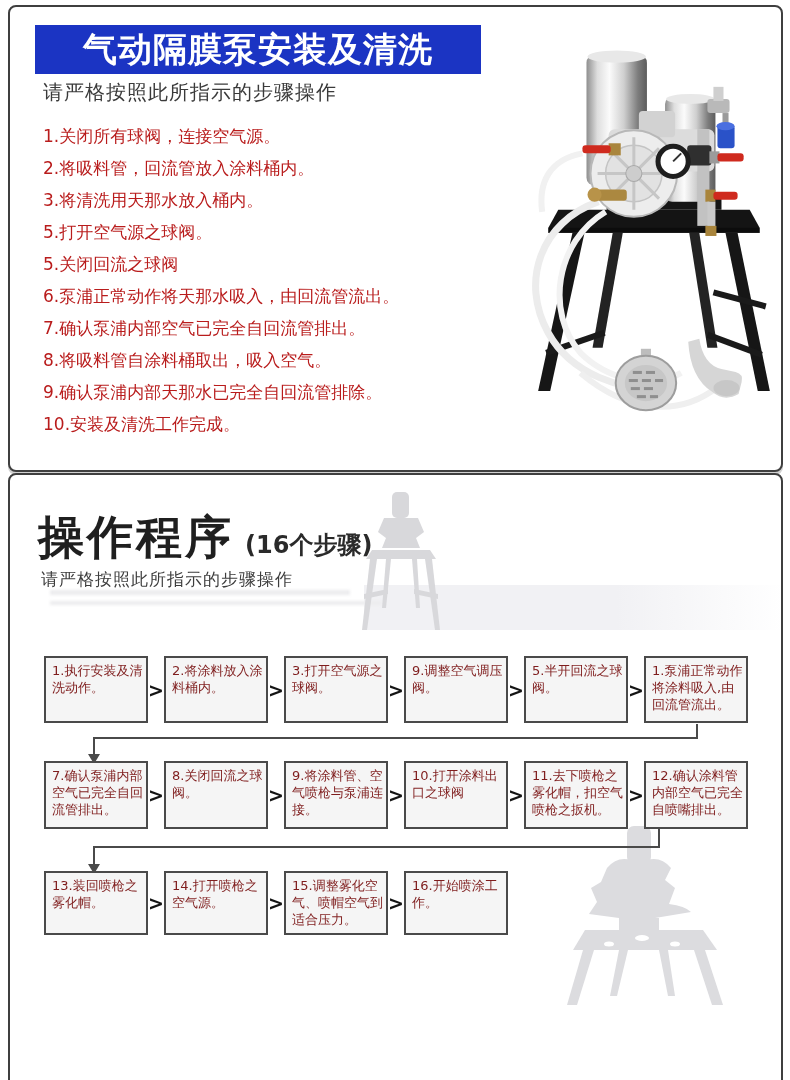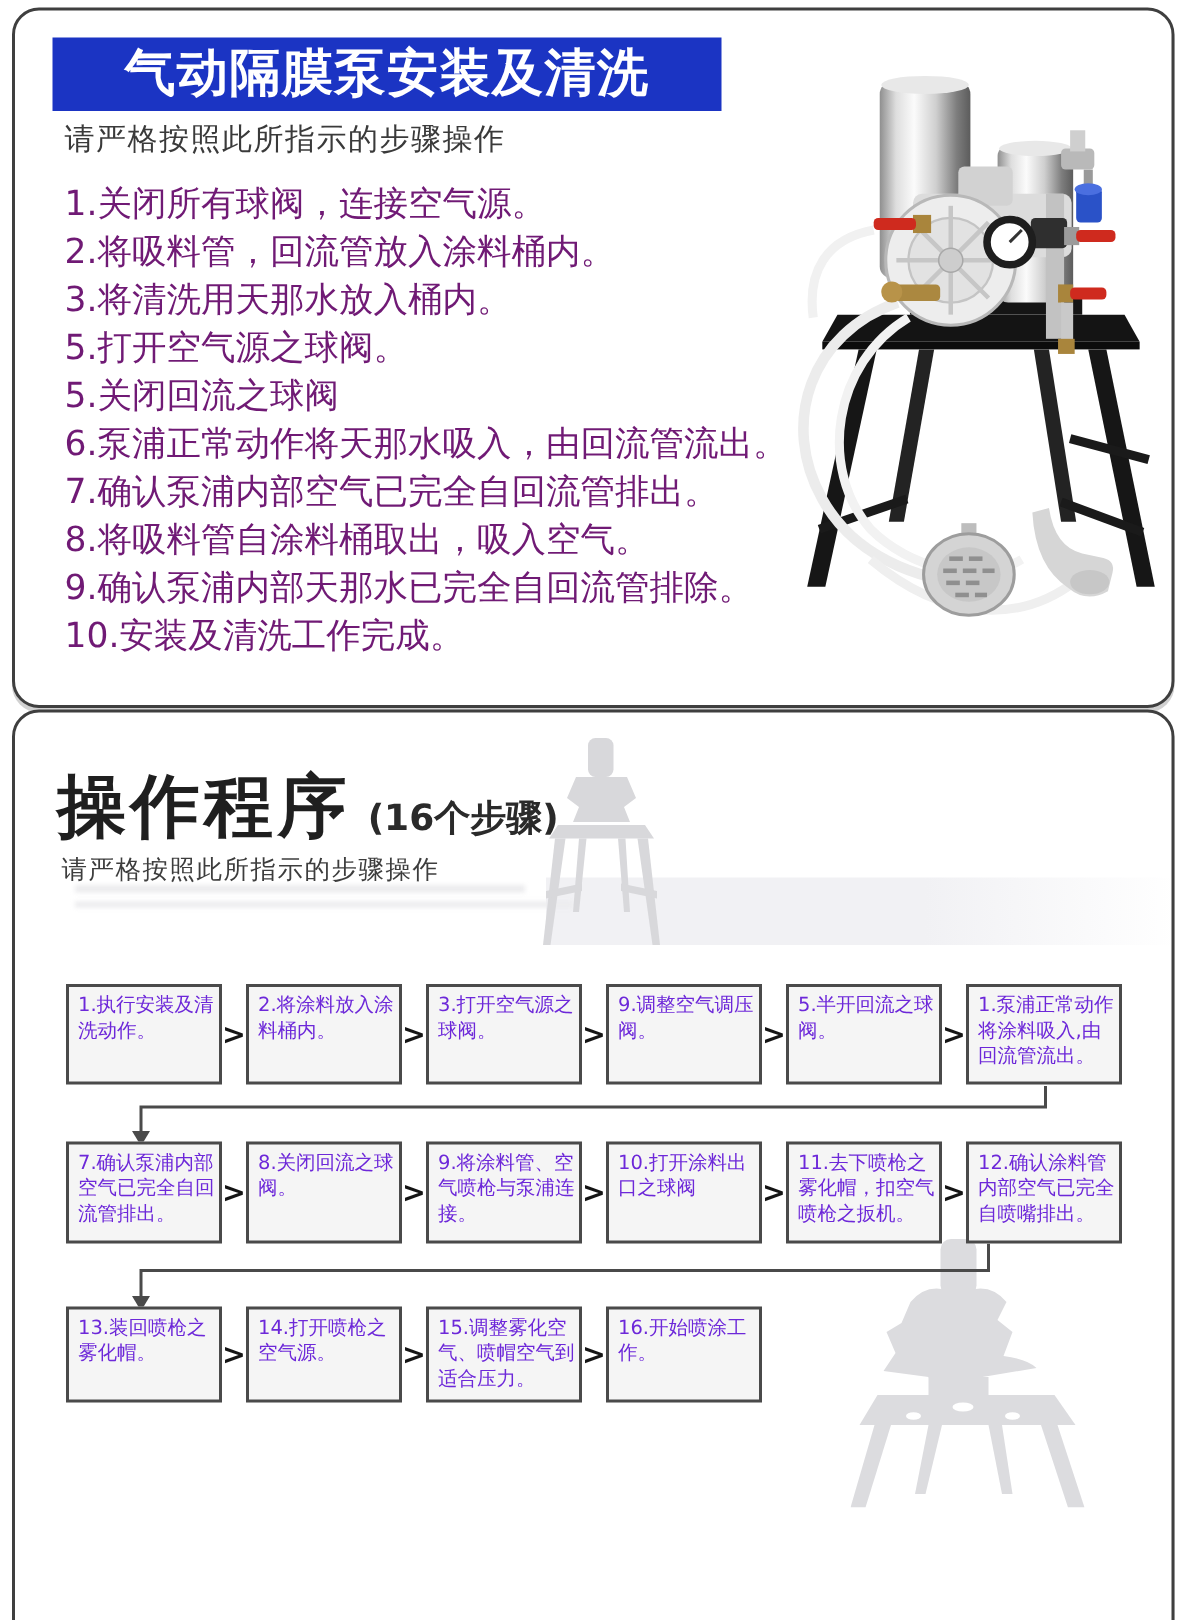--- a/index.html
+++ b/index.html
@@ -3,39 +3,39 @@
 <meta charset="utf-8">
 <style>
   * { box-sizing: border-box; }
   html,body { margin:0; padding:0; }
   body {
     width:790px; height:1080px; position:relative; background:#ffffff;
     font-family:"DejaVu Sans", sans-serif; overflow:hidden;
   }
   .panel {
     position:absolute; left:8px; width:775px; background:#fff;
-    border:2px solid #3f3f3f; border-radius:18px;
+    border:2px solid #3f3f3f; border-radius:8px;
     box-shadow:0 3px 0 rgba(0,0,0,0.18);
     padding-left:44px;
   }
   #panel1 { top:5px;  height:467px; }
   #panel2 { top:473px; height:646px; overflow:hidden; }
 
   
   .p1-header {
     position:absolute; left:25px; top:18px; width:446px; height:49px;
     background:#1b34c3; color:#ffffff; font-size:34px; font-weight:bold;
     text-align:center; line-height:49px; letter-spacing:1px;
   }
   .p1-subtitle {
     position:absolute; left:33px; top:72px; font-size:20px; color:#3a3a3a;
     letter-spacing:1px;
   }
   .p1-steps { position:absolute; left:33px; top:113px; width:530px; }
-  .step { font-size:23px; line-height:32px; color:#701a75; white-space:nowrap; }
+  .step { font-size:17px; line-height:32px; color:#b91c1c; white-space:nowrap; }
 
   .pump-photo { position:absolute; left:510px; top:33px; width:272px; height:404px; }
 
   
   .p2-title-row { position:absolute; left:28px; top:32px; }
   .p2-title { font-size:46px; font-weight:bold; color:#1f1f1f; letter-spacing:3px; }
   .p2-title-suffix { font-size:24px; font-weight:600; color:#2a2a2a; margin-left:6px; }
   .p2-subtitle { position:absolute; left:31px; top:93px; font-size:17px; color:#3d3d3d; letter-spacing:1px; }
 
   .ghost-band {
@@ -47,21 +47,21 @@
   .ghost-line.l2 { left:40px; top:126px; width:332px; height:4px; }
   .ghost-stool { position:absolute; left:352px; top:15px; width:78px; height:143px; }
   .ghost-pump-big { position:absolute; left:557px; top:351px; width:157px; height:179px; }
 
   .flow-row { position:absolute; left:34px; display:flex; align-items:stretch; }
   #flow-row-1 { top:181px; }
   #flow-row-2 { top:286px; }
   #flow-row-3 { top:396px; }
   .flow-box {
     width:104px; background:#f5f5f5; border:2px solid #4a4a4a;
-    padding:4px 3px 2px 6px; font-size:13px; line-height:1.32; color:#6d28d9;
+    padding:4px 3px 2px 6px; font-size:13px; line-height:1.32; color:#7f1d1d;
     overflow:hidden;
   }
   #flow-row-1 .flow-box { height:67px; }
   #flow-row-2 .flow-box { height:68px; }
   #flow-row-3 .flow-box { height:64px; }
   .flow-arrow {
     width:16px; display:flex; align-items:center; justify-content:center;
     font-size:19px; font-weight:bold; color:#141414;
   }
   .flow-connectors { position:absolute; left:0; top:0; width:775px; height:531px; pointer-events:none; }

